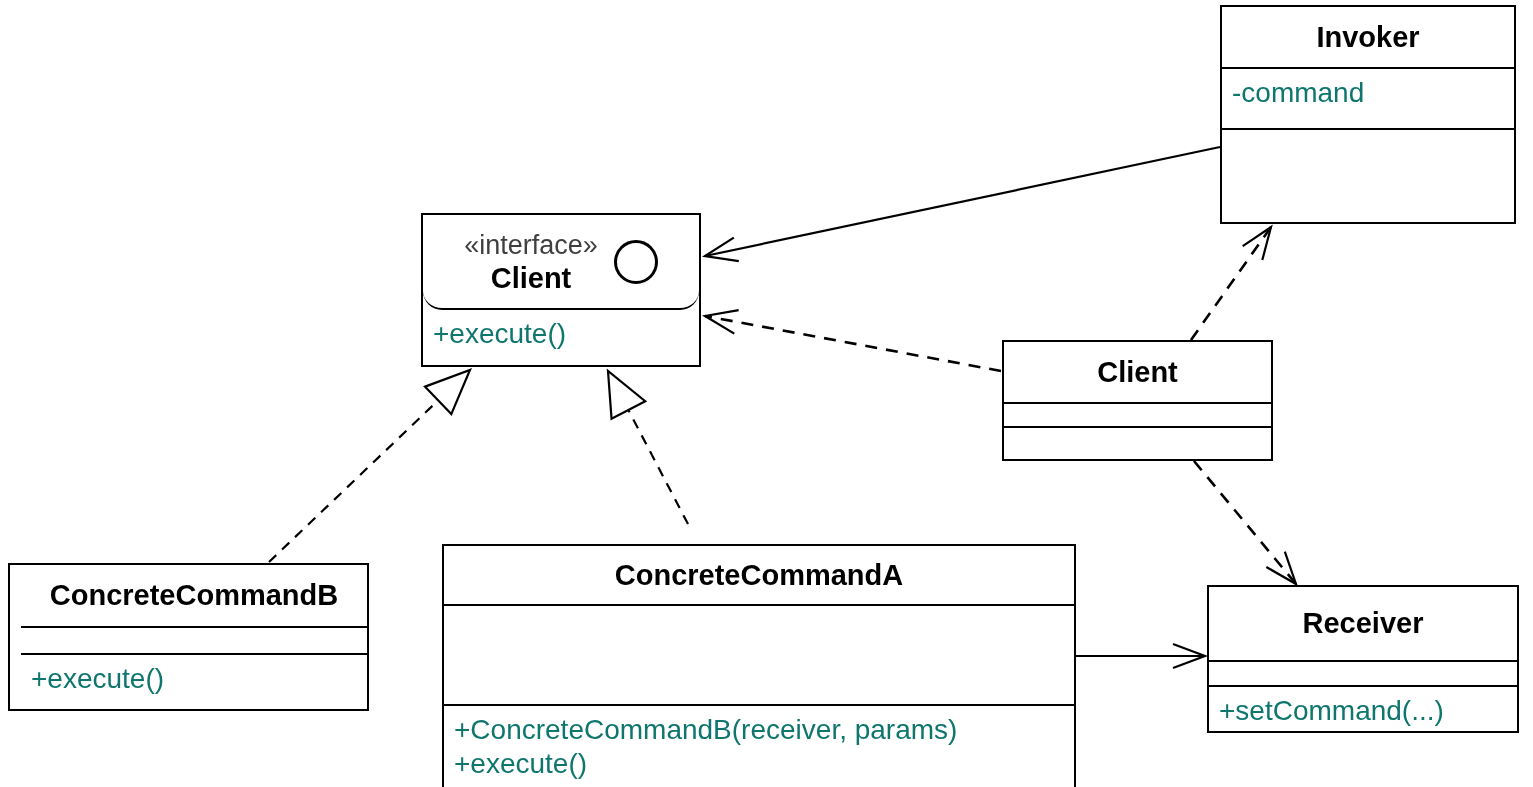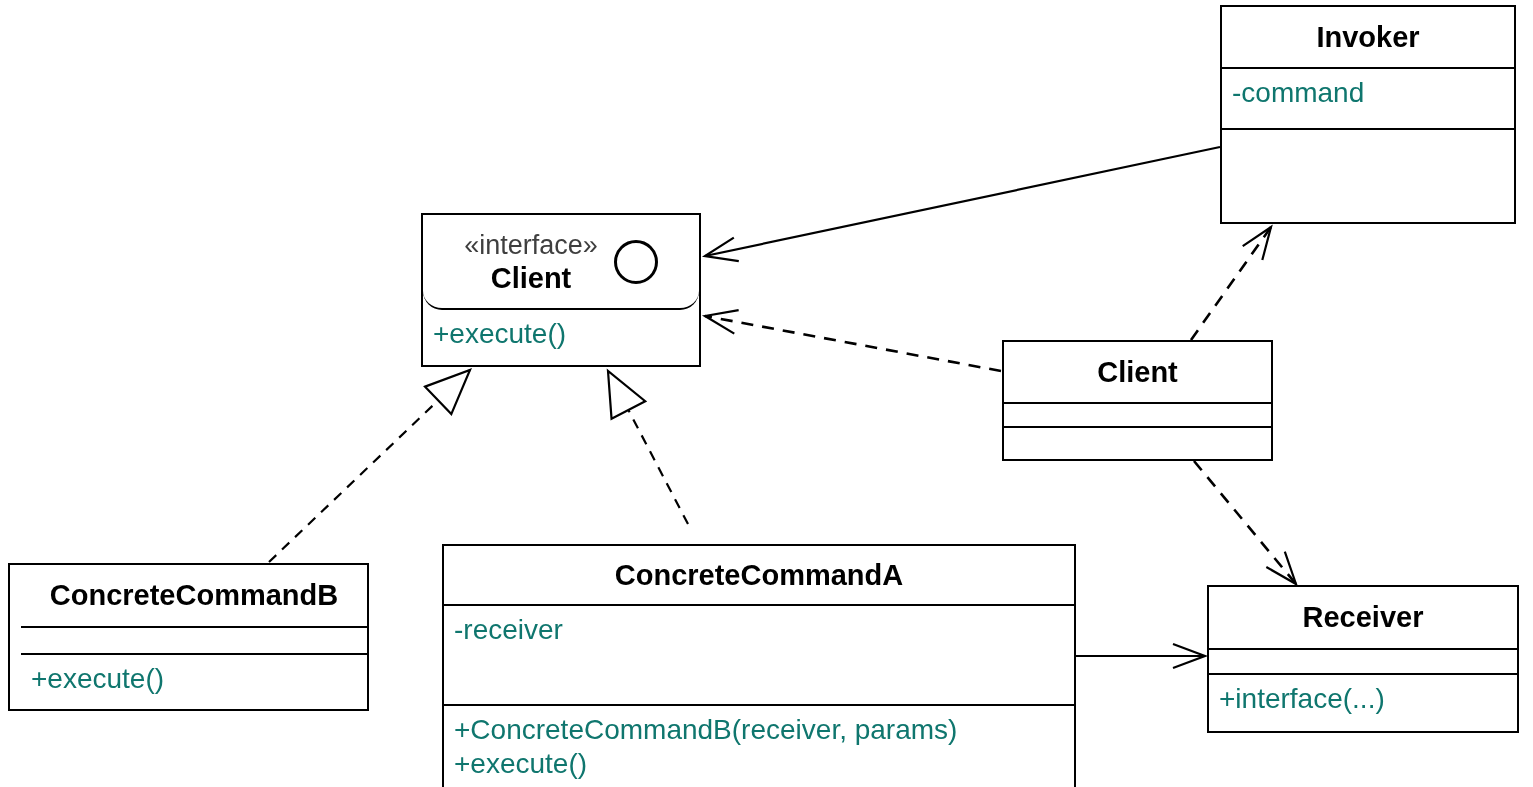--- a/index.html
+++ b/index.html
@@ -144,29 +144,28 @@
     <div class="sec hd" style="height:63px;">ConcreteCommandB</div>
     <div class="sec" style="height:27px;"></div>
     <div class="sec cmp">
       <div>+execute()</div>
     </div>
   </div>
 
   <div class="box" style="left:442px; top:525px; width:634px; height:258px;margin-top:19px;">
     <div class="sec hd" style="height:60px;">ConcreteCommandA</div>
     <div class="sec cmp" style="height:100px;">
-      <div>-receiver</div>
     </div>
     <div class="sec cmp">
       <div>+ConcreteCommandB(receiver, params)</div>
       <div>+execute()</div>
     </div>
   </div>
 
   <div class="box" style="left:1207px; top:585px; width:312px; height:148px;">
-    <div class="sec hd" style="height:63px;">Receiver</div>
+    <div class="sec hd" style="height:75px;">Receiver</div>
     <div class="sec" style="height:25px;"></div>
     <div class="sec cmp">
-      <div>+interface(...)</div>
+      <div>+setCommand(...)</div>
     </div>
   </div>
 
 </div>
 
 </body></html>

